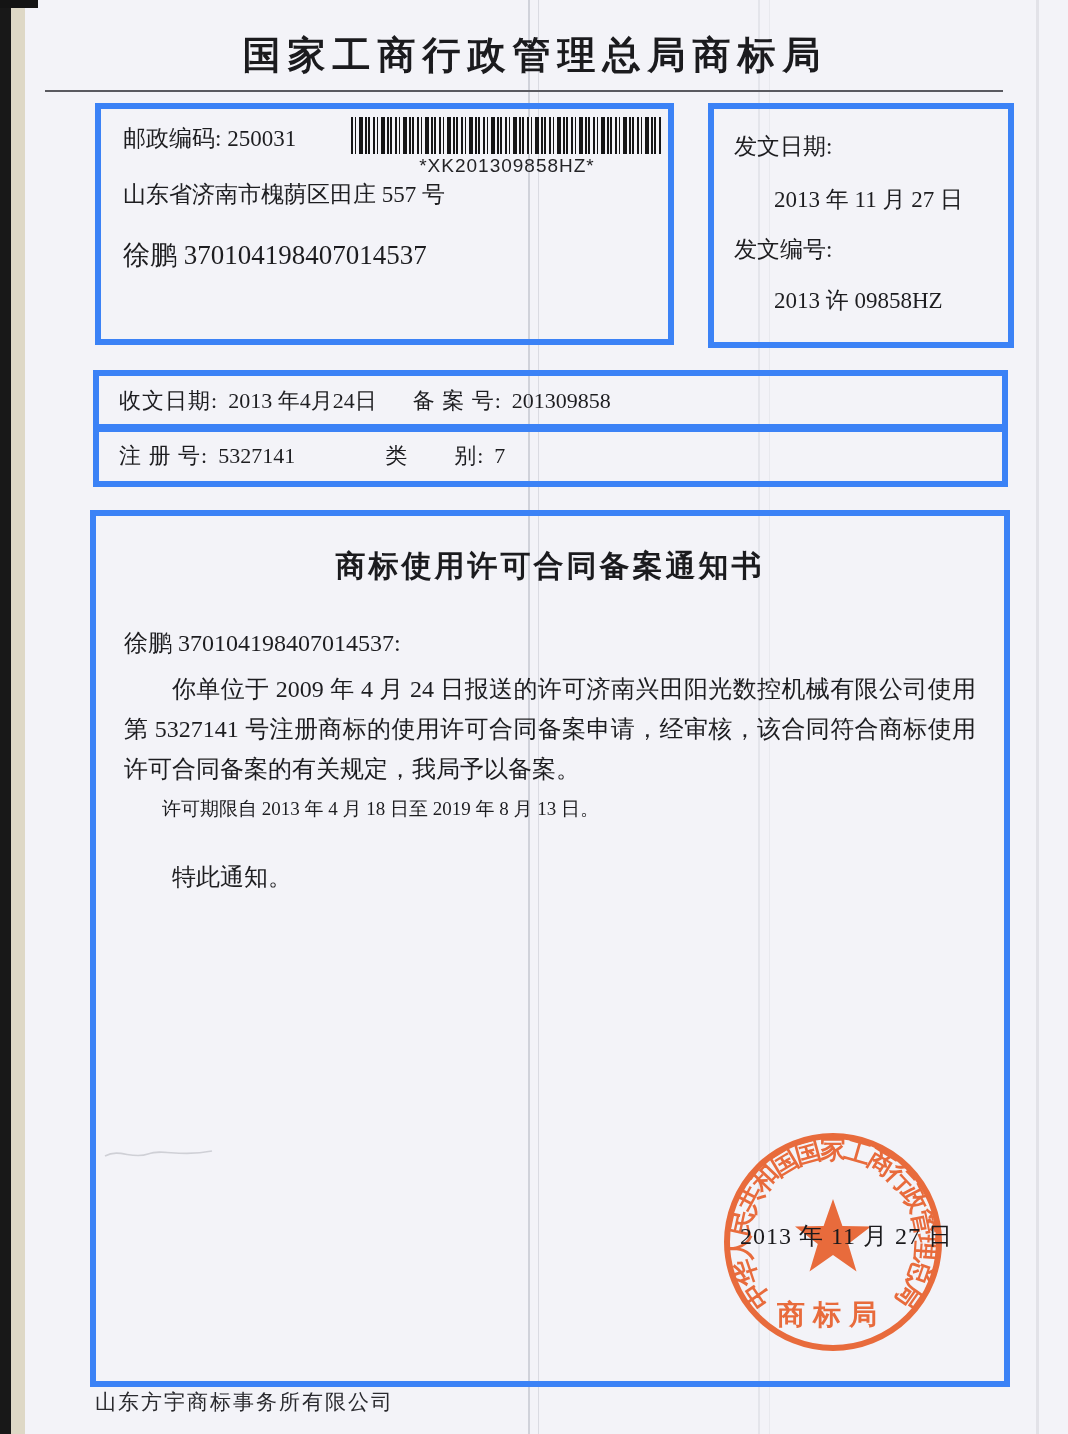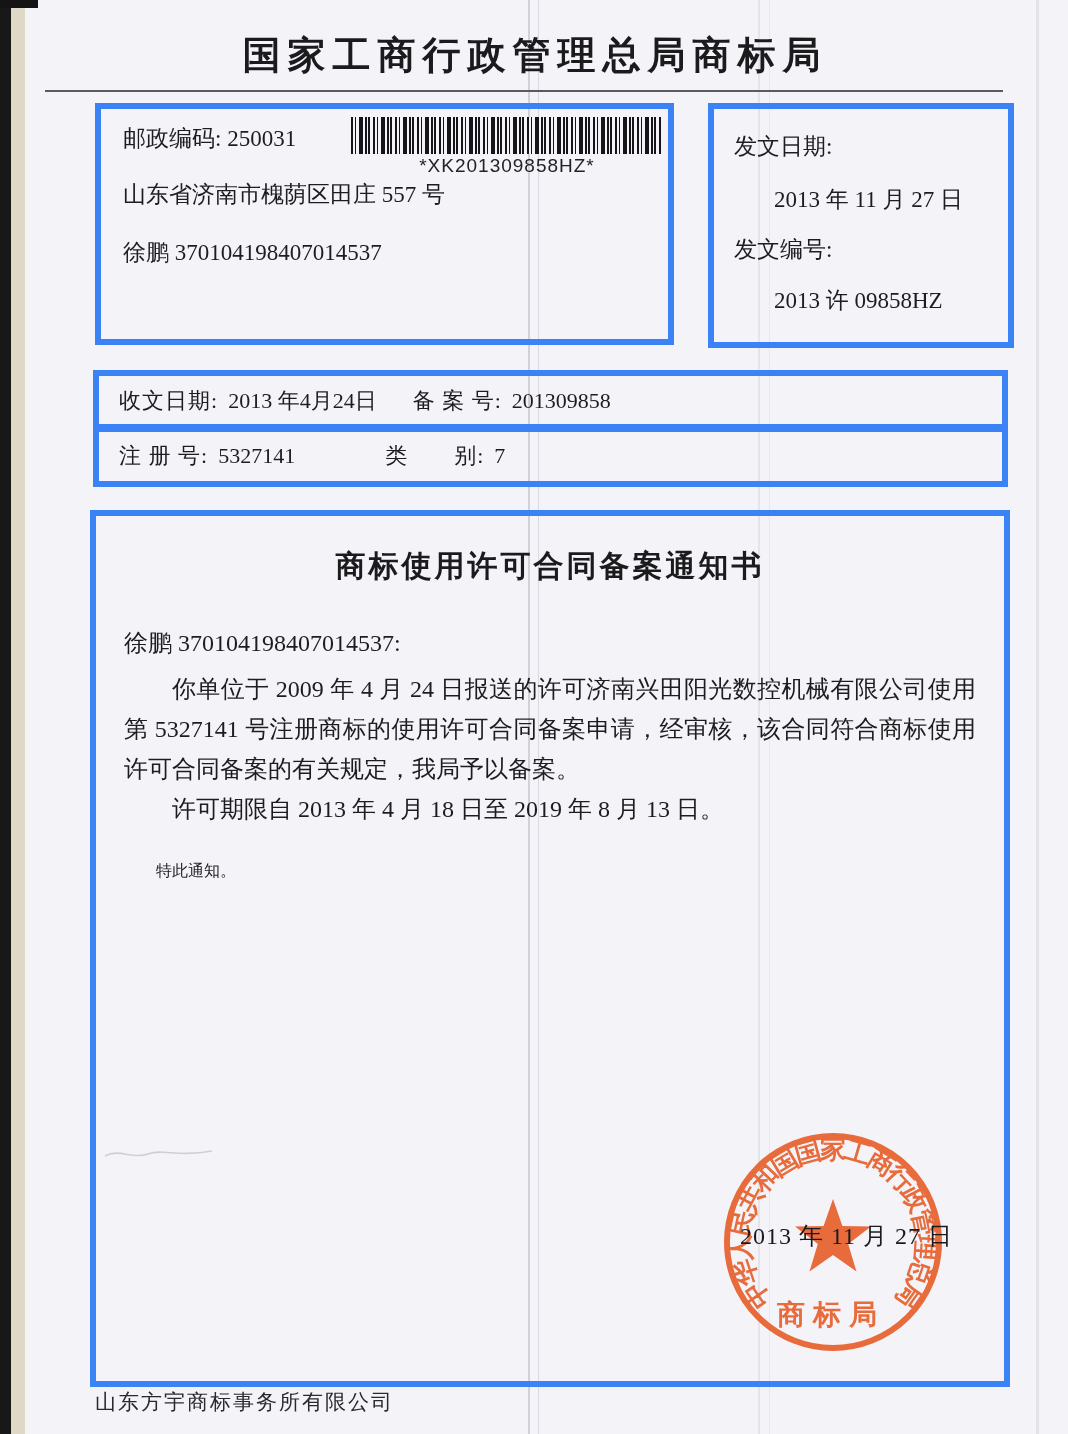--- a/index.html
+++ b/index.html
@@ -45,21 +45,21 @@
       #151517 8px,#151517 12px, #f3f3f8 12px,#f3f3f8 14px,
       #151517 14px,#151517 16px,#f3f3f8 16px,#f3f3f8 17px,
       #151517 17px,#151517 19px,#f3f3f8 19px,#f3f3f8 22px);
   }
   .barcode-label{
     position:absolute;left:250px;top:46px;width:312px;text-align:center;
     font-size:19px;letter-spacing:1px;color:#232326;
     font-family:"Liberation Sans","DejaVu Sans",sans-serif;
   }
   .sender-address{position:absolute;left:22px;top:70px;font-size:23px;}
-  .sender-recipient{position:absolute;left:22px;top:128px;font-size:23px;}
+  .sender-recipient{position:absolute;left:22px;top:128px;font-size:27px;}
 
   
   .d-label1{position:absolute;left:20px;top:22px;font-size:23px;text-align:right;}
   .d-value1{position:absolute;left:60px;top:75px;font-size:23px;}
   .d-label2{position:absolute;left:20px;top:125px;font-size:23px;}
   .d-value2{position:absolute;left:60px;top:176px;font-size:23px;}
 
   
   .inforow{display:flex;align-items:center;height:100%;padding-left:20px;font-size:22px;white-space:pre;}
   .inforow .lbl{letter-spacing:1px;}
@@ -68,22 +68,22 @@
   .gap2{width:90px;}
 
   
   .notice-inner{position:relative;width:100%;height:100%;}
   .notice-title{
     margin:0;padding-top:30px;text-align:center;
     font-size:30px;font-weight:bold;letter-spacing:3px;color:#1b1b1e;
   }
   .salutation{margin:40px 28px 0 28px;font-size:24px;}
   .body-para{margin:10px 28px 0 28px;font-size:24px;line-height:40px;text-indent:2em;text-align:justify;}
-  .body-para2{margin:0 28px 0 28px;font-size:24px;line-height:40px;text-indent:2em;}
-  .closing{margin:32px 28px 0 28px;font-size:16px;text-indent:2em;}
+  .body-para2{margin:0 28px 0 28px;font-size:19px;line-height:40px;text-indent:2em;}
+  .closing{margin:32px 28px 0 28px;font-size:24px;text-indent:2em;}
 
   
   .stamp{position:absolute;left:718px;top:1127px;width:230px;height:230px;opacity:.93;}
   .stamp-date{
     position:absolute;left:740px;top:1220px;width:220px;
     font-size:24px;letter-spacing:1px;color:#1a1a1d;white-space:pre;z-index:5;
   }
 
   .footer-agency{position:absolute;left:95px;top:1388px;font-size:21px;letter-spacing:2px;color:#2a2a2e;}
 

